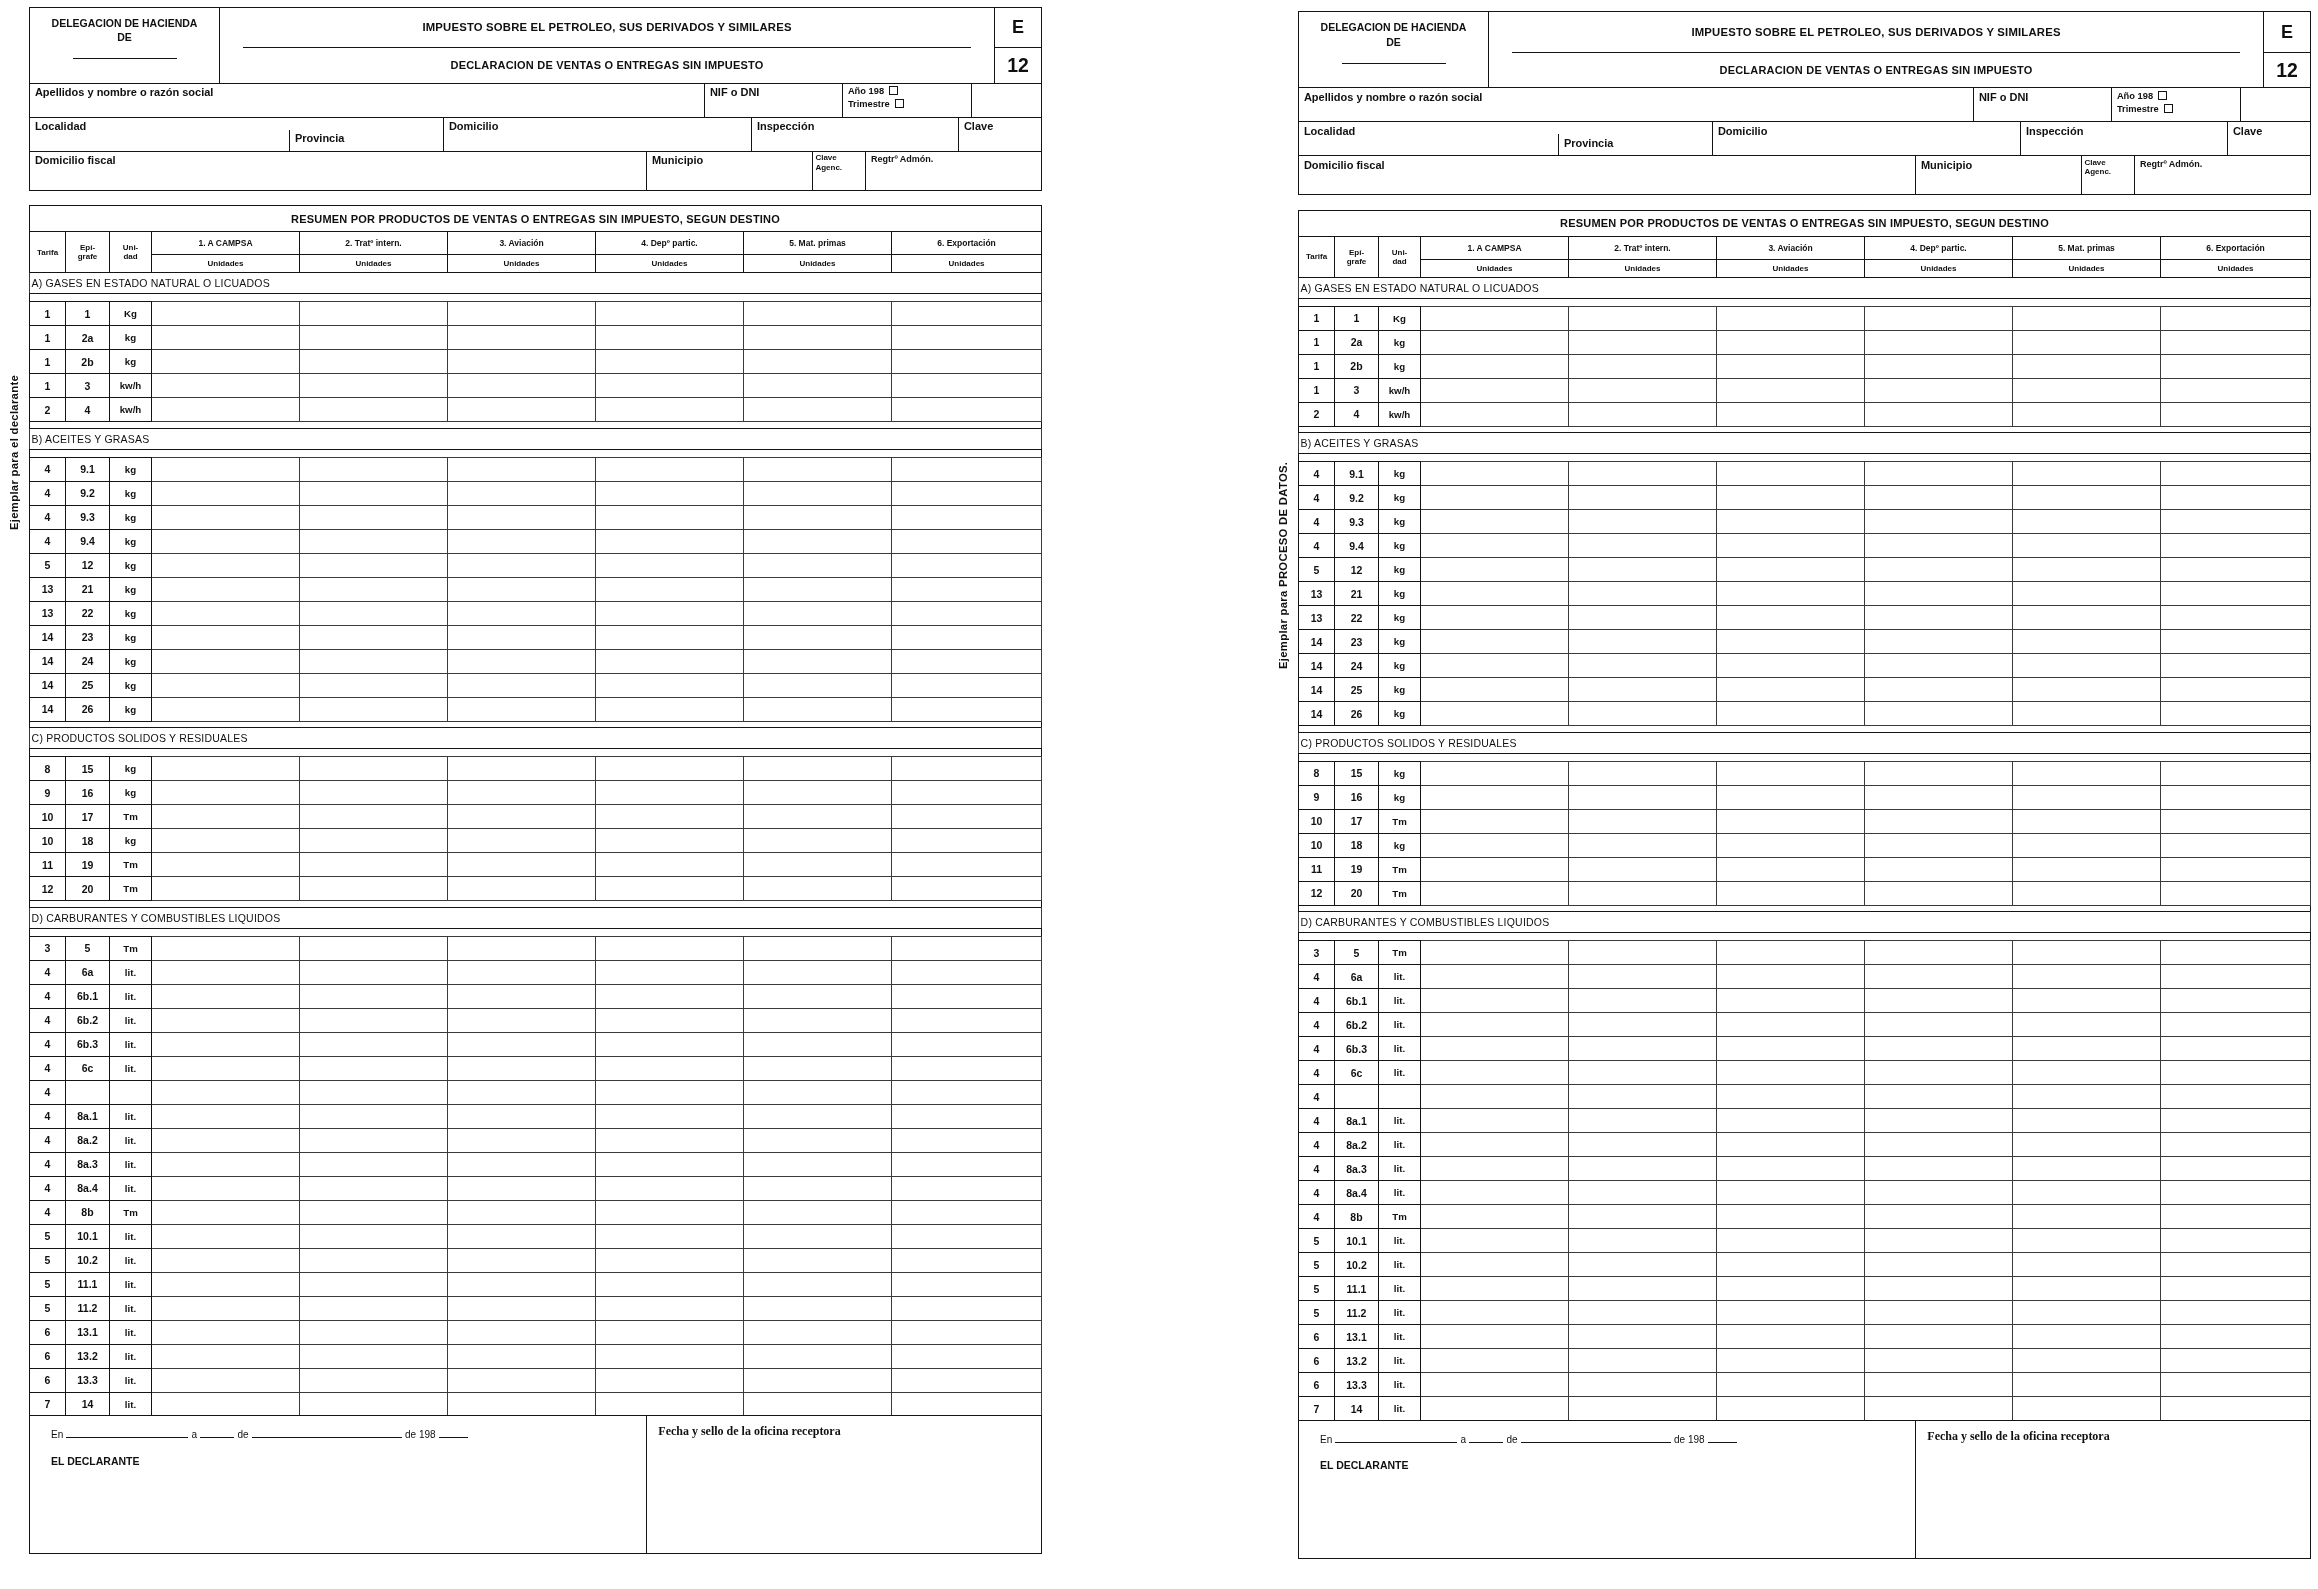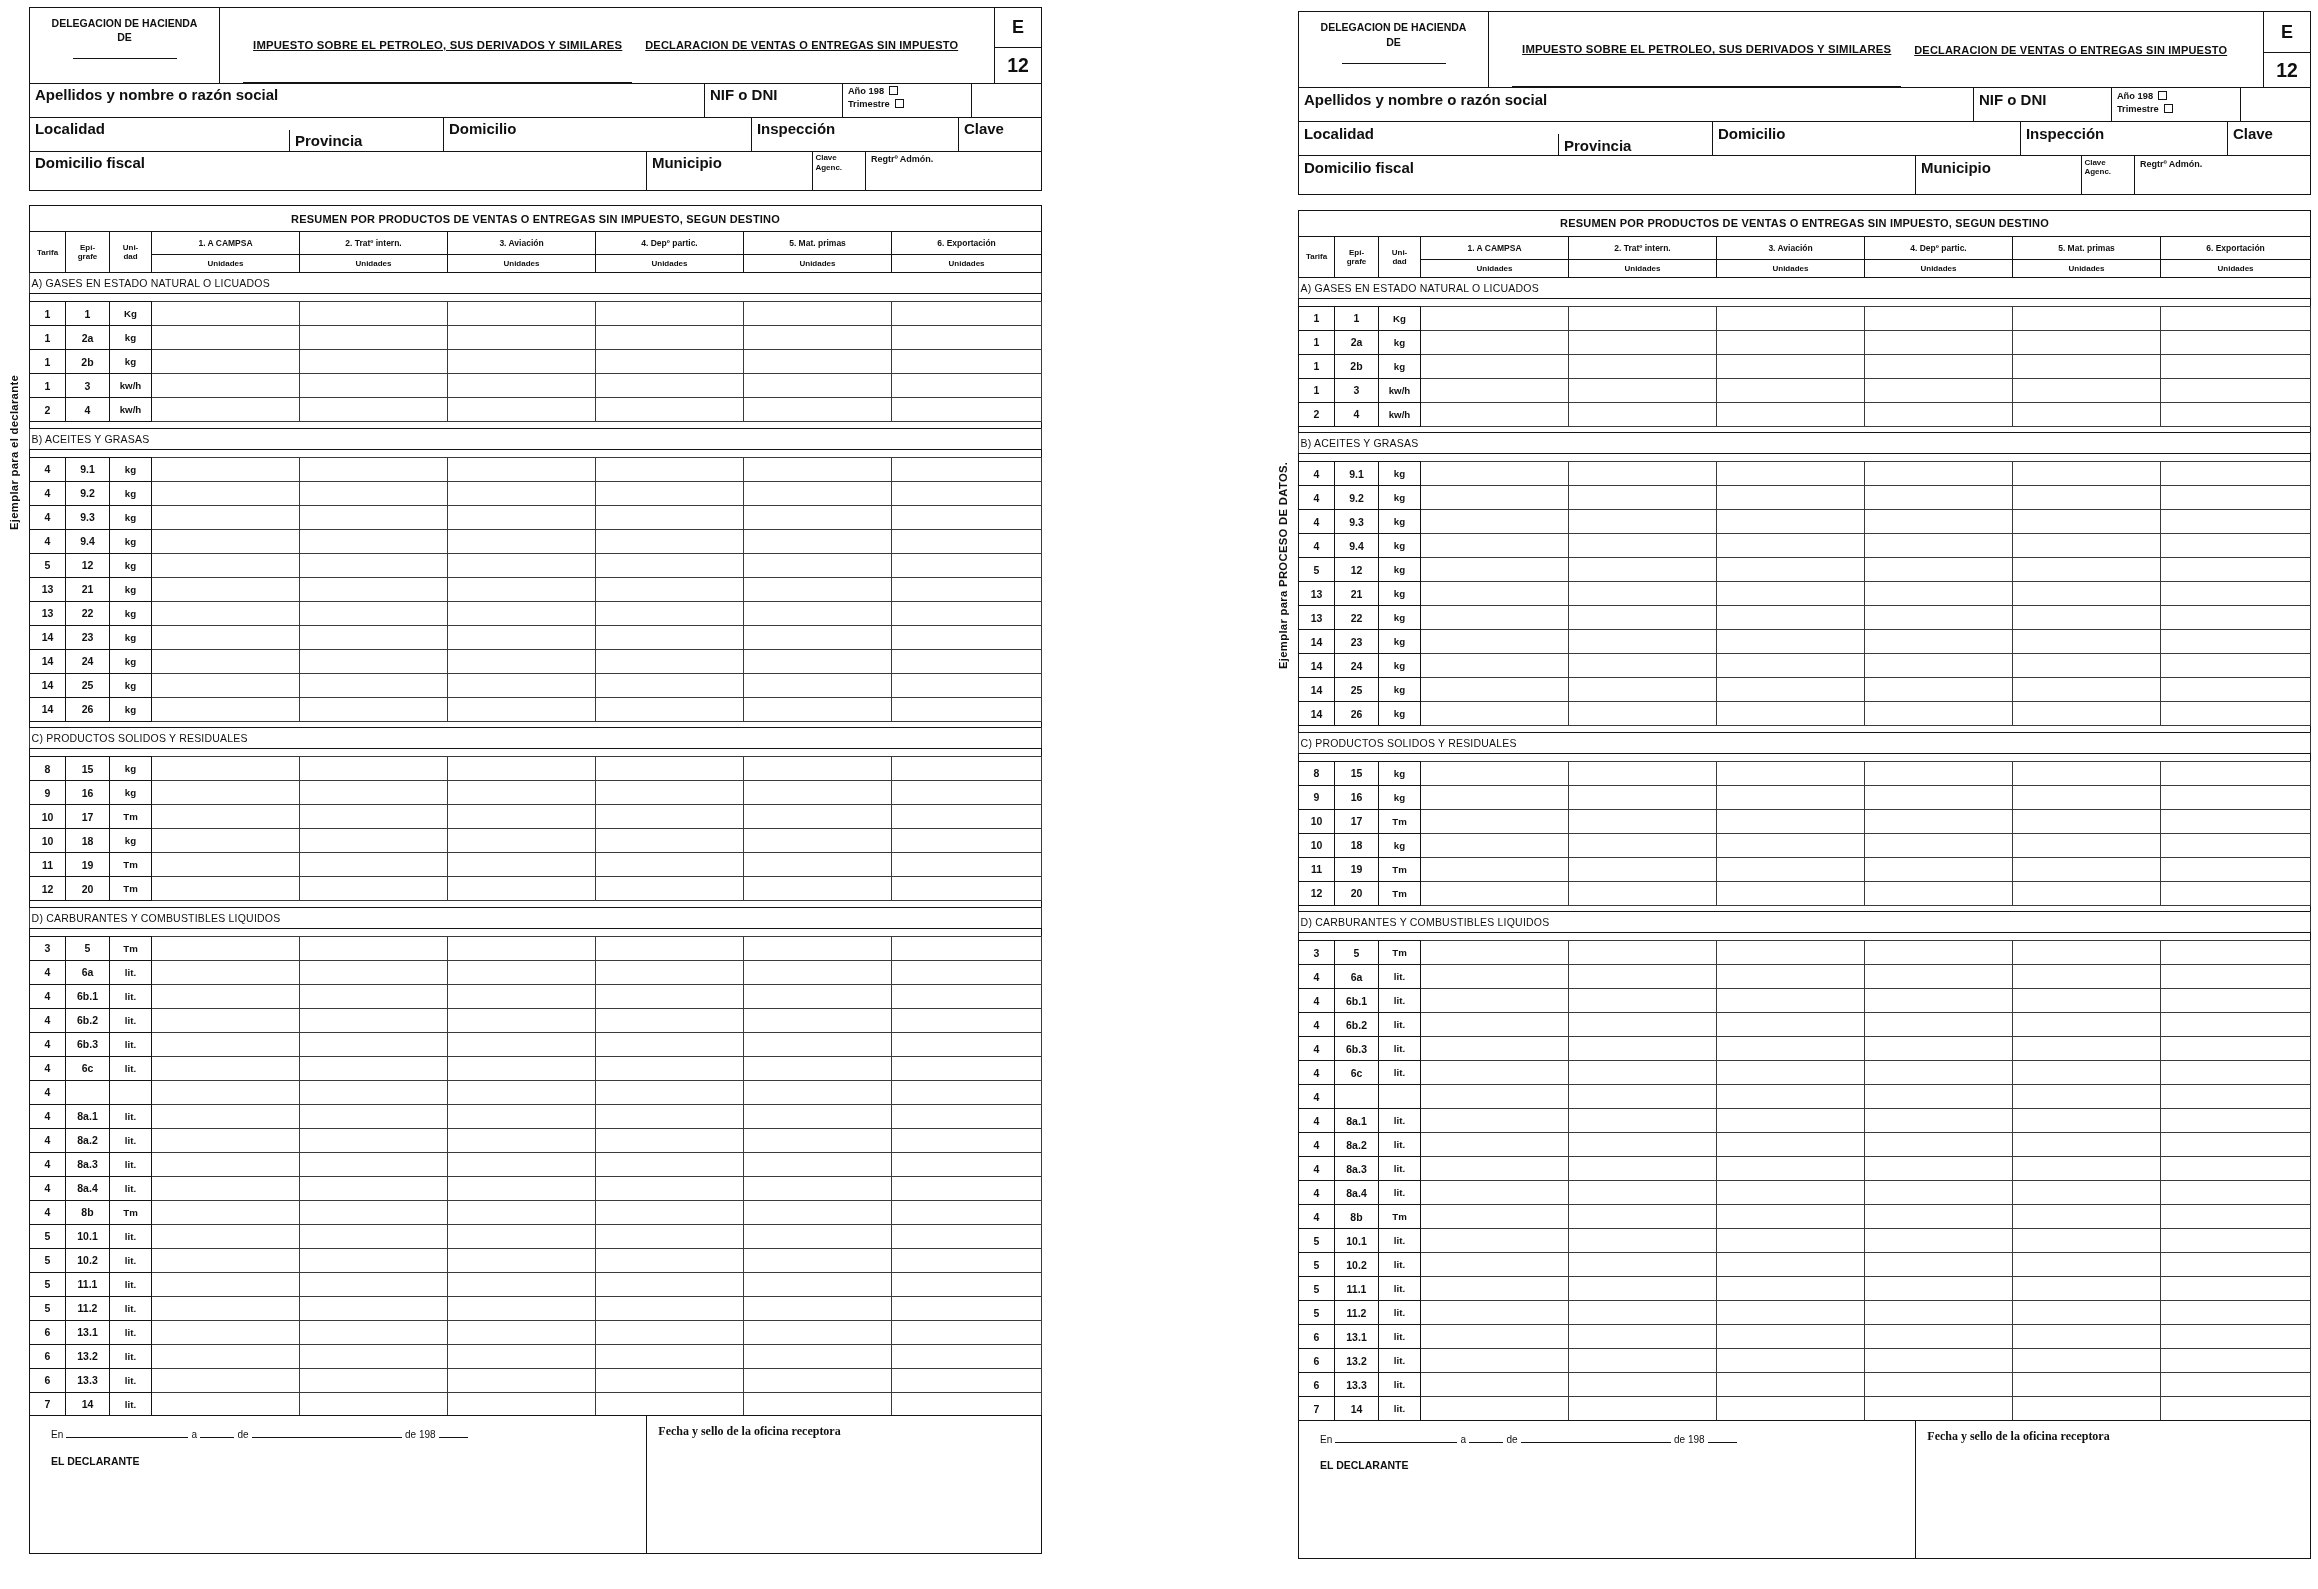--- a/index.html
+++ b/index.html
@@ -25,36 +25,36 @@
 
   
   .id-block { border: 1.6px solid #141414; background: #fff; }
   .hdr-row { display: flex; height: 75px; gap: 23px; }
   .hdr-deleg {
     width: 190px; border-right: 1.6px solid #141414;
     text-align: center; padding-top: 8px;
     font-weight: bold; font-size: 10.5px; line-height: 1.4;
   }
   .deleg-fill { width: 104px; border-bottom: 1.6px solid #141414; height: 13px; margin: 1.6px auto 0; }
-  .hdr-mid { flex: 1; display: flex; flex-direction: row; text-decoration: underline; }
+  .hdr-mid { flex: 1; display: flex; flex-direction: column; }
   .hdr-title {
     flex: 1.15; border-bottom: 1.6px solid #141414;
     display: flex; align-items: center; justify-content: center;
     font-weight: bold; font-size: 11.3px; letter-spacing: 0.2px;
   }
   .hdr-sub {
     flex: 1; display: flex; align-items: center; justify-content: center;
     font-weight: bold; font-size: 11px; letter-spacing: 0.2px;
   }
   .hdr-code { width: 47px; border-left: 1.6px solid #141414; display: flex; flex-direction: column; }
   .code-e { flex: 1.15; border-bottom: 1.6px solid #141414; display: flex; align-items: center; justify-content: center; font-size: 18px; font-weight: bold; }
   .code-12 { flex: 1; display: flex; align-items: center; justify-content: center; font-size: 19.4px; font-weight: bold; }
 
   .id-row { display: flex; border-top: 1.6px solid #141414; }
-  .id-cell { padding: 2.4px 4.9px; font-size: 15px; font-weight: bold; border-left: 1.6px solid #141414; overflow: hidden; line-height: 1.2; }
+  .id-cell { padding: 2.4px 4.9px; font-size: 11px; font-weight: bold; border-left: 1.6px solid #141414; overflow: hidden; line-height: 1.2; }
   .id-cell:first-child { border-left: none; }
   .r2 { height: 34px; }
   .cell-apellidos { flex: 1; }
   .cell-nif { width: 138px; }
   .cell-ano { width: 130px; border-right: 1.6px solid #141414; font-size: 9.3px; }
   .cell-blank { width: 69px; border-left: none; }
   .ano-line { display: flex; align-items: flex-start; gap: 4.9px; margin-bottom: 2.4px; }
   .chk { display: inline-block; width: 9px; height: 9px; border: 1.6px solid #141414; }
   .r3 { height: 34px; }
   .cell-localidad { width: 259px; }

